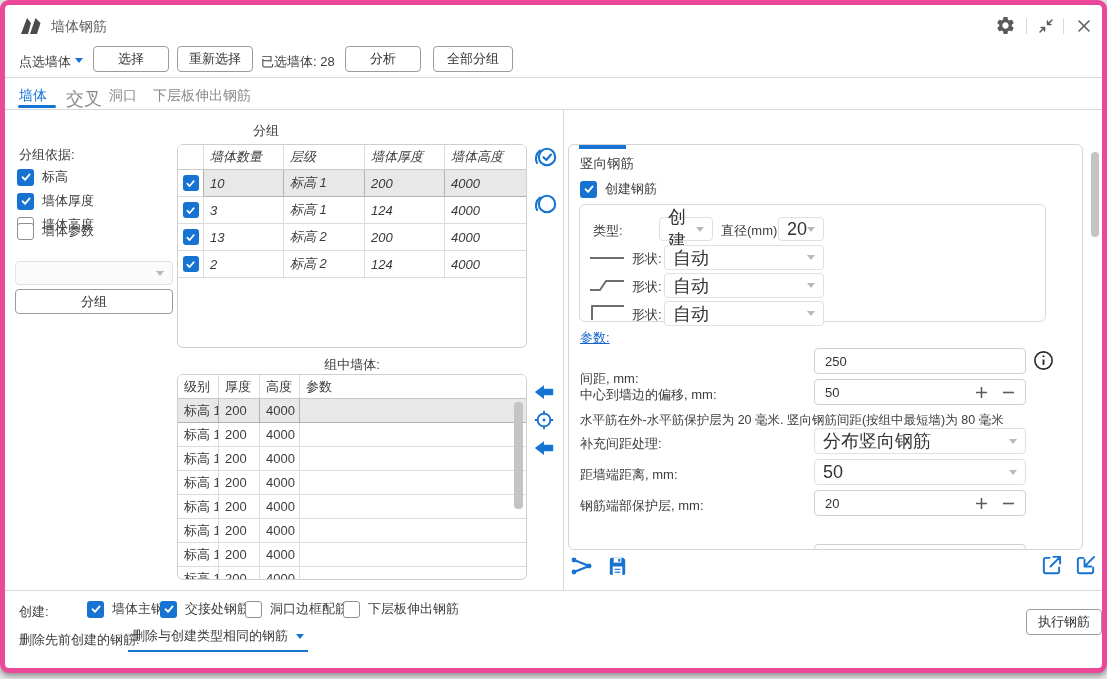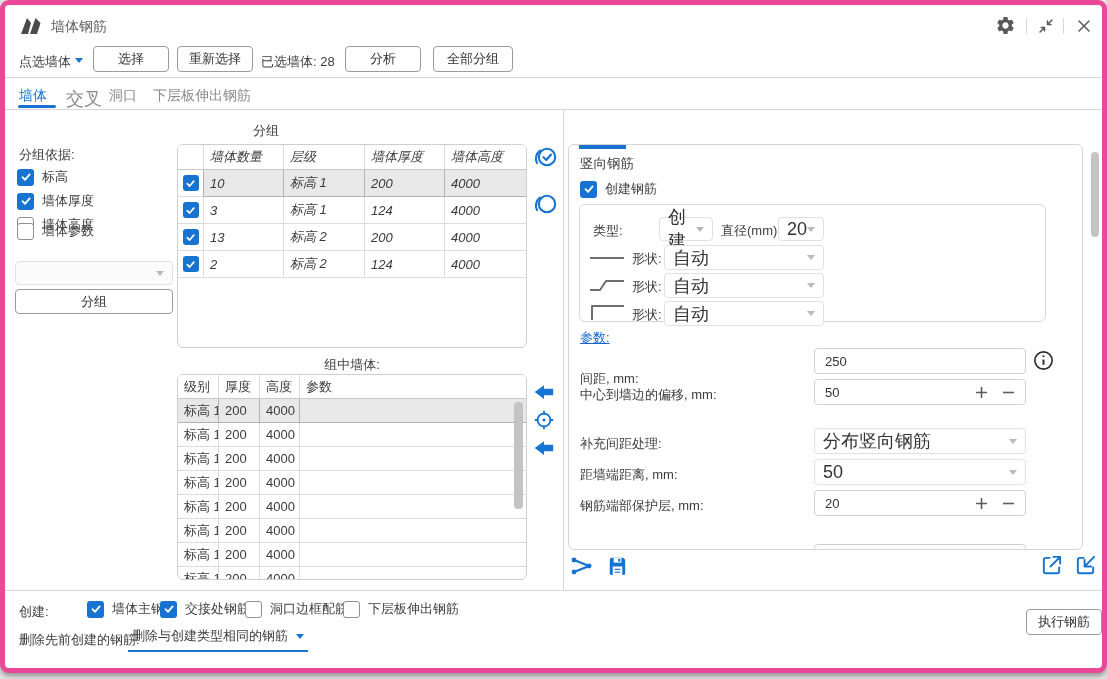--- a/index.html
+++ b/index.html
@@ -372,20 +372,21 @@
             </svg>
           </span>
         <span>
             <svg width="13" height="13" viewBox="0 0 13 13" stroke="#5c5c5c" stroke-width="1.6">
               <path d="M1 6.5 h11"></path>
             </svg>
           </span>
       </span>
     </div>
 
+    <div class="abs note" style="left:11px; top:267px;">水平筋在外-水平筋保护层为 20 毫米. 竖向钢筋间距(按组中最短墙)为 80 毫米</div>
 
     <div class="abs lbl" style="left:11px; top:290px;">补充间距处理:</div>
     <div class="abs dd" style="left:245px; top:283px; width:212px; height:26px; border-color:#e0e0e0;">
       <span>分布竖向钢筋</span>
       <span class="sp"></span>
         <span class="tri"></span>
     </div>
 
     <div class="abs lbl" style="left:11px; top:321px;">距墙端距离, mm:</div>
     <div class="abs dd" style="left:245px; top:314px; width:212px; height:26px; border-color:#e0e0e0;">

